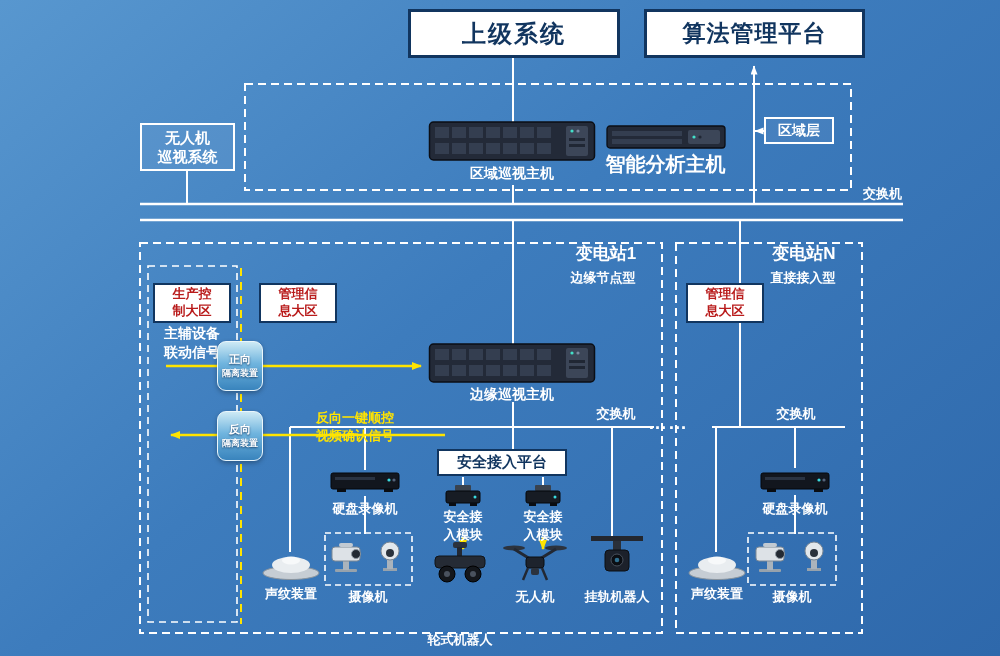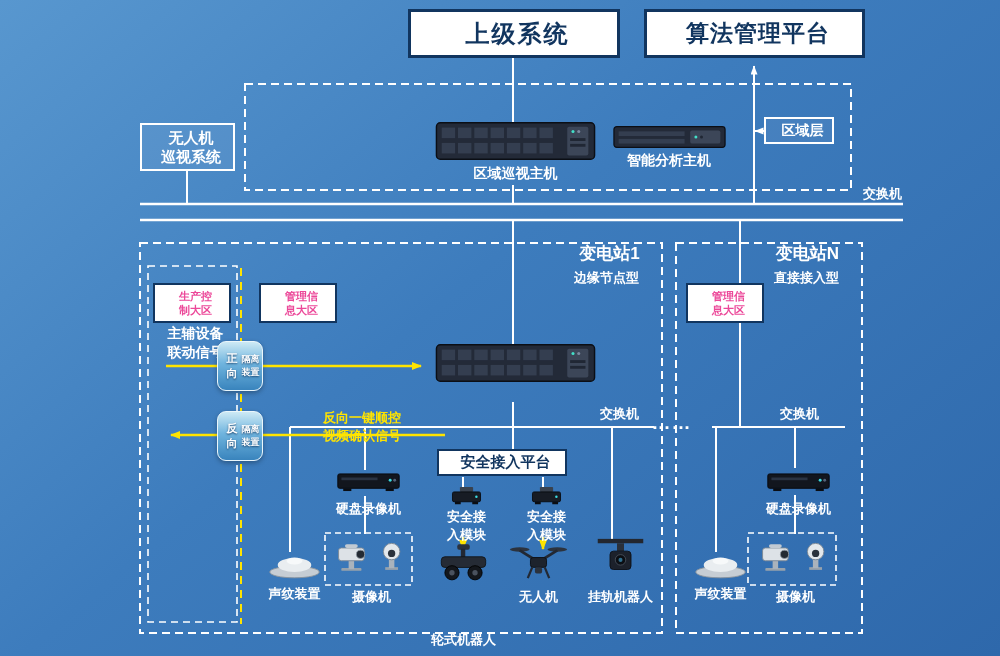--- a/index.html
+++ b/index.html
@@ -1,44 +1,44 @@
 <!DOCTYPE html>
 <html><head>
 <meta charset="utf-8">
 <style>
   html,body{margin:0;padding:0;}
   .canvas{
     position:relative;width:1000px;height:656px;overflow:hidden;
     background:linear-gradient(140deg,#5897cf 0%,#3d7cbd 45%,#2e68ab 100%);
     font-family:"Liberation Sans","DejaVu Sans",sans-serif;
   }
-  .abs{position:absolute;box-sizing:border-box;padding-left:7px;}
+  .abs{position:absolute;box-sizing:border-box;}
   svg.overlay{position:absolute;left:0;top:0;pointer-events:none;}
   .wbox{
     background:#fff;border:3px solid #11355f;color:#11355f;
     display:flex;align-items:center;justify-content:center;font-weight:bold;
   }
   .zbox{
-    background:#fff;border:2px solid #11355f;color:#ec4899;
+    background:#fff;border:2px solid #11355f;color:#b91c1c;
     display:flex;flex-direction:column;align-items:center;justify-content:center;
-    font-weight:bold;font-size:11px;line-height:1.3;
+    font-weight:bold;font-size:13px;line-height:1.3;
   }
   .obox{
     border:2px solid #fff;color:#fff;background:rgba(255,255,255,0.06);
     display:flex;flex-direction:column;align-items:center;justify-content:center;
     font-weight:bold;line-height:1.3;
   }
   .lbl{color:#fff;text-align:center;font-weight:bold;line-height:1.35;}
   .ylbl{color:#ffe400;font-weight:bold;line-height:1.4;margin-top:28px;}
   .lbl span,.ylbl span,.zbox span{display:block;}
   .shield{
     border-radius:9px;color:#fff;text-align:center;
     background:linear-gradient(180deg,#cdeaf5 0%,#6fb4de 45%,#3984bd 100%);
     border:1px solid #eaf6fb;box-shadow:0 2px 5px rgba(0,0,0,.3);
-    display:flex;flex-direction:row;align-items:center;justify-content:center;
+    display:flex;flex-direction:column;align-items:center;justify-content:center;
     text-shadow:0 1px 2px rgba(10,40,80,.8);
   }
   .shield .s1{font-size:11px;font-weight:bold;}
   .shield .s2{font-size:9px;font-weight:bold;}
   .dev{display:flex;align-items:flex-end;justify-content:center;}
 </style>
 </head>
 <body>
 
 <div class="canvas">
@@ -135,21 +135,21 @@
   <div class="abs dev" style="left:606px;top:124px;width:120px;height:26px;">
     <svg viewBox="0 0 120 26" width="120" height="26">
       <rect x="1" y="2" width="118" height="22" rx="3" fill="#232a38" stroke="#0b0e15" stroke-width="1.3"></rect>
       <rect x="6" y="7" width="70" height="5" fill="#343e50"></rect>
       <rect x="6" y="15" width="70" height="5" fill="#343e50"></rect>
       <rect x="82" y="6" width="32" height="14" rx="2" fill="#3c4658"></rect>
       <circle cx="88" cy="13" r="1.6" fill="#43e0c9"></circle>
         <circle cx="94" cy="13" r="1.6" fill="#202734"></circle>
     </svg>
   </div>
-  <div class="abs lbl" style="left:593px;top:151px;width:145px;font-size:14px;">智能分析主机</div>
+  <div class="abs lbl" style="left:593px;top:151px;width:145px;font-size:20px;">智能分析主机</div>
 
   <div class="abs lbl" style="left:828px;top:185px;width:74px;font-size:13px;text-align:right;">交换机</div>
 
   <div class="abs lbl" style="left:556px;top:243px;width:100px;font-size:17px;">变电站1</div>
   <div class="abs lbl" style="left:550px;top:269px;width:106px;font-size:13px;">边缘节点型</div>
 
   <div class="abs zbox" style="left:153px;top:283px;width:78px;height:40px;">
     <span>生产控</span>
     <span>制大区</span>
   </div>
@@ -194,20 +194,21 @@
         <rect x="75" y="23" width="14" height="11" fill="#343e50"></rect>
         <rect x="92" y="23" width="14" height="11" fill="#343e50"></rect>
         <rect x="109" y="23" width="14" height="11" fill="#343e50"></rect>
       <rect x="138" y="6" width="22" height="30" rx="2" fill="#3c4658"></rect>
       <circle cx="144" cy="11" r="1.6" fill="#43e0c9"></circle>
         <circle cx="150" cy="11" r="1.6" fill="#7c89a0"></circle>
       <rect x="141" y="18" width="16" height="3" fill="#202734"></rect>
         <rect x="141" y="24" width="16" height="3" fill="#202734"></rect>
     </svg>
   </div>
+  <div class="abs lbl" style="left:428px;top:385px;width:168px;font-size:14px;">边缘巡视主机</div>
 
   <div class="abs lbl" style="left:580px;top:405px;width:72px;font-size:13px;">交换机</div>
 
   <div class="abs wbox" style="left:437px;top:449px;width:130px;height:27px;font-size:15px;border-width:2px;">
     <span>安全接入平台</span>
   </div>
 
   <div class="abs dev" style="left:329px;top:467px;width:72px;height:30px;">
     <svg viewBox="0 0 72 30" width="72" height="30">
       <rect x="2" y="6" width="68" height="16" rx="2" fill="#12161e" stroke="#05070b"></rect>

